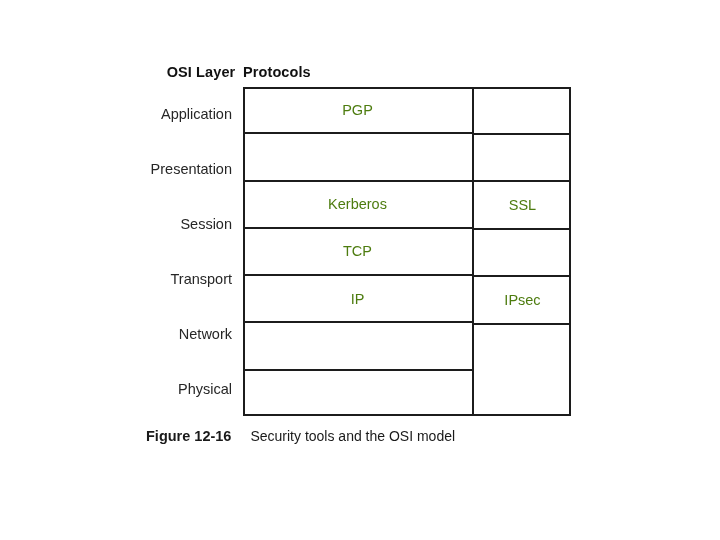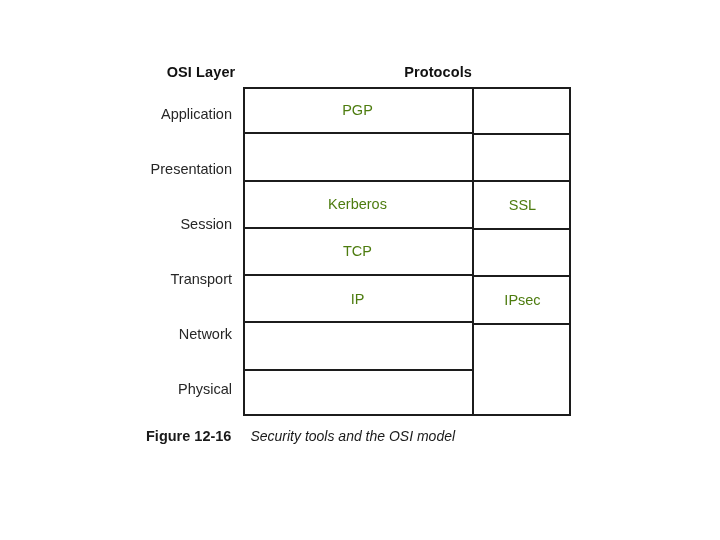--- a/index.html
+++ b/index.html
@@ -38,21 +38,21 @@
   .hdr-osi {
     left: 163px;
     top: 64px;
     width: 76px;
     text-align: center;
   }
   .hdr-proto {
     left: 243px;
     top: 64px;
     width: 229px;
-    text-align: right;
+    text-align: left;
   }
 
   
   .layer-col {
     position: absolute;
     left: 131px;
     top: 87px;
     width: 102px;
     height: 329px;
     display: flex;
@@ -130,21 +130,21 @@
     top: 428px;
     font-size: 14px;
     color: #1a1a1a;
     white-space: nowrap;
   }
   .caption .cap-label {
     font-weight: bold;
     font-size: 14.5px;
   }
   .caption .cap-gap { display: inline-block; width: 19px; }
-  .caption .cap-text { font-weight: normal; font-style: italic; }
+  .caption .cap-text { font-weight: normal; }
 </style>
 </head>
 <body>
 
 <div class="figure">
 
   <div class="hdr hdr-osi">OSI Layer</div>
   <div class="hdr hdr-proto">Protocols</div>
 
   <div class="layer-col">

